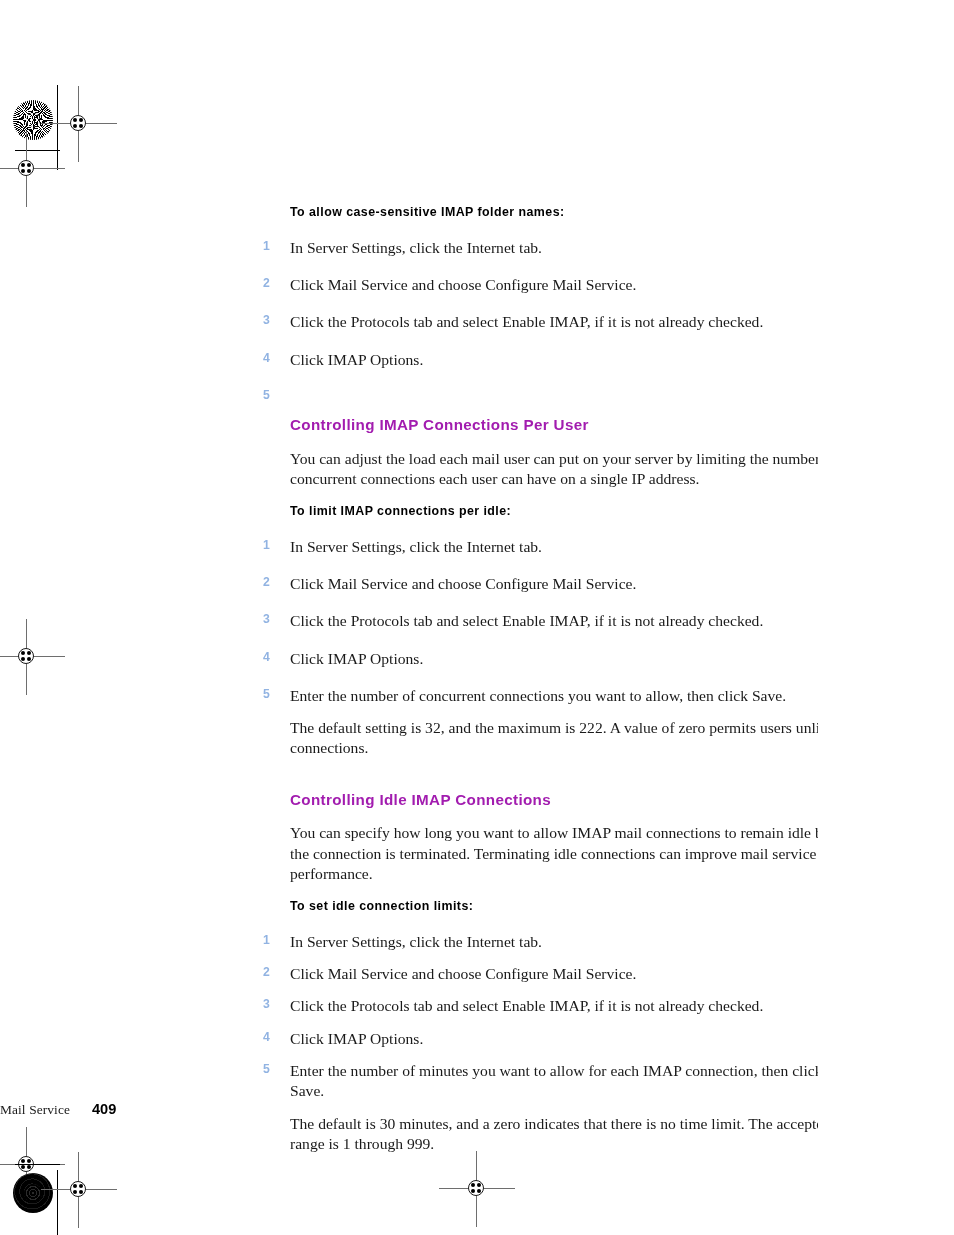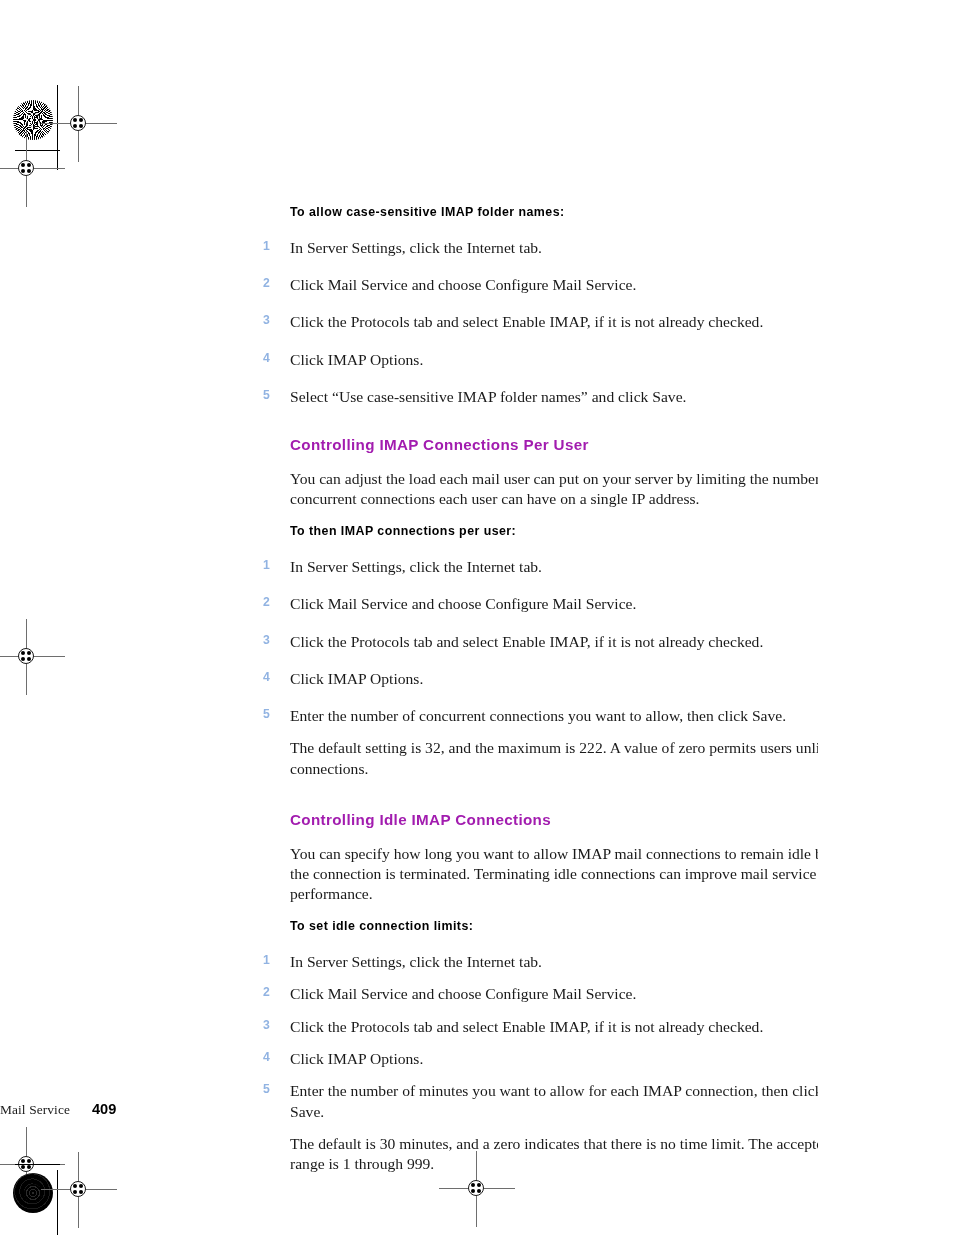--- a/index.html
+++ b/index.html
@@ -353,32 +353,32 @@
   <div class="content">
 
     <div class="proc-head">To allow case-sensitive IMAP folder names:</div>
     <div class="sp-head"></div>
 
     <ol class="steps">
       <li><span class="num">1</span><span>In Server Settings, click the Internet tab.</span></li>
       <li style="margin-top:17px"><span class="num">2</span><span>Click Mail Service and choose Configure Mail Service.</span></li>
       <li style="margin-top:17px"><span class="num">3</span><span>Click the Protocols tab and select Enable IMAP, if it is not already checked.</span></li>
       <li style="margin-top:17px"><span class="num">4</span><span>Click IMAP Options.</span></li>
-      <li style="margin-top:17px"><span class="num">5</span><span>Select “Use case-sensitive IMAP folder names” and click Save.</span></li>
+      <li style="margin-top:17px"><span class="num">5</span></li>
     </ol>
 
     <div class="sp-sect"></div>
 
     <div class="sect-head">Controlling IMAP Connections Per User</div>
     <div class="sp-par"></div>
 
     <div class="body-par">You can adjust the load each mail user can put on your server by limiting the number of concurrent connections each user can have on a single IP address.</div>
     <div class="sp-par"></div>
 
-    <div class="proc-head">To then IMAP connections per user:</div>
+    <div class="proc-head">To limit IMAP connections per idle:</div>
     <div class="sp-head"></div>
 
     <ol class="steps">
       <li><span class="num">1</span><span>In Server Settings, click the Internet tab.</span></li>
       <li style="margin-top:17px"><span class="num">2</span><span>Click Mail Service and choose Configure Mail Service.</span></li>
       <li style="margin-top:17px"><span class="num">3</span><span>Click the Protocols tab and select Enable IMAP, if it is not already checked.</span></li>
       <li style="margin-top:17px"><span class="num">4</span><span>Click IMAP Options.</span></li>
       <li style="margin-top:17px"><span class="num">5</span><span>Enter the number of concurrent connections you want to allow, then click Save.</span></li>
     </ol>
 

